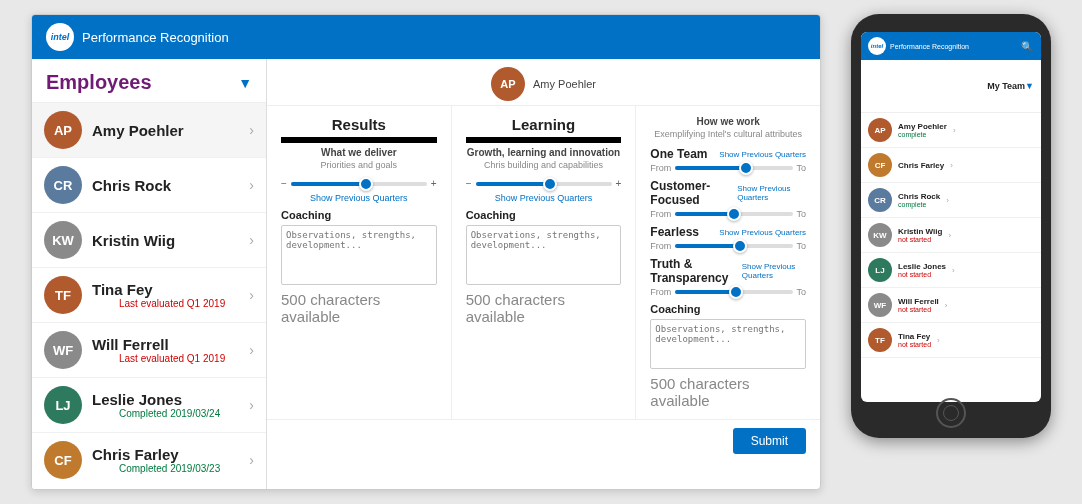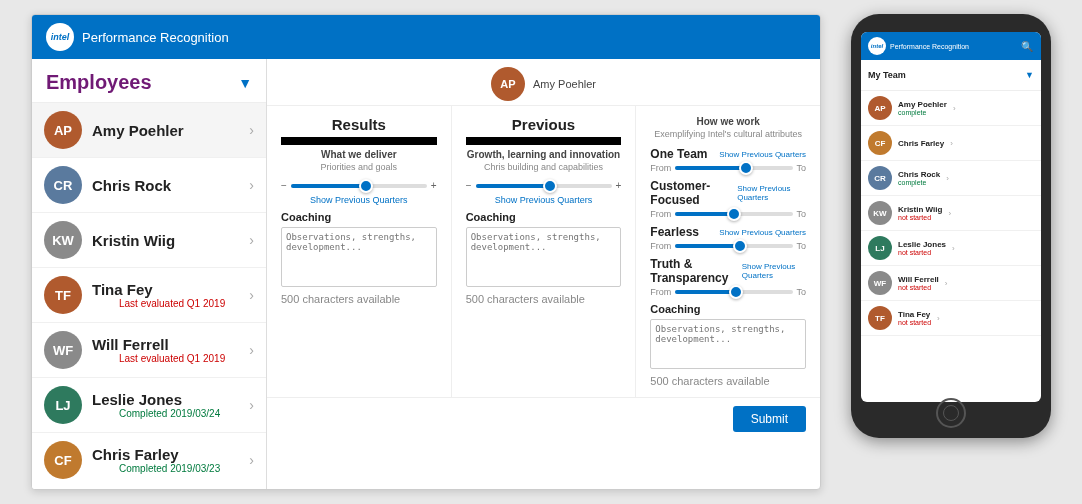--- a/index.html
+++ b/index.html
@@ -177,21 +177,21 @@
       flex: 1;
       padding: 10px 14px;
       border-right: 1px solid #eee;
     }
     .col:last-child { border-right: none; }
     .col-title {
       font-size: 15px;
       color: #222;
       text-align: center;
       font-weight: normal;
-      border-bottom: 8px solid #000000;
+      border-bottom: 6px solid #000000;
       padding-bottom: 4px;
       margin-bottom: 4px;
     }
     .col-title span { font-weight: bold; }
     .col-subtitle {
       font-size: 10px;
       color: #444;
       text-align: center;
       margin-bottom: 2px;
       font-weight: bold;
@@ -252,21 +252,21 @@
       width: 100%;
       height: 60px;
       border: 1px solid #ccc;
       border-radius: 2px;
       resize: none;
       font-size: 9px;
       color: #aaa;
       padding: 4px;
     }
     .char-count {
-      font-size: 11px;
+      font-size: 15px;
       color: #888;
       margin-top: 2px;
     }
 
     
     .culture-row {
       margin-bottom: 6px;
     }
     .culture-row-header {
       display: flex;
@@ -353,22 +353,22 @@
       color: #fff;
       font-size: 7px;
     }
     .phone-search-icon {
       color: #fff;
       font-size: 10px;
     }
     .phone-section-header {
       display: flex;
       align-items: center;
-      justify-content: space-between;
-      padding: 10px 7px;
+      justify-content: flex-end;
+      padding: 21px 7px;
       border-bottom: 1px solid #eee;
     }
     .phone-section-title {
       font-size: 9px;
       font-weight: bold;
       color: #222;
     }
     .phone-filter {
       color: #0071c5;
       font-size: 9px;
@@ -537,21 +537,21 @@
               <span class="slider-plus">+</span>
             </div>
             <div class="show-prev">Show Previous Quarters</div>
             <div class="coaching-label">Coaching</div>
             <textarea class="coaching-textarea" placeholder="Observations, strengths, development..." style=""></textarea>
             <div class="char-count">500 characters available</div>
           </div>
 
           <div class="col">
             <div class="col-title">
-              <span>Previous</span>
+              <span>Learning</span>
             </div>
             <div class="col-subtitle">Growth, learning and innovation</div>
             <div class="col-desc">Chris building and capabilities</div>
             <div class="slider-container">
               <span class="slider-minus">−</span>
               <div class="slider-track">
                 <div class="slider-fill" style="width:55%"></div>
                 <div class="slider-thumb" style="left:55%"></div>
               </div>
               <span class="slider-plus">+</span>

